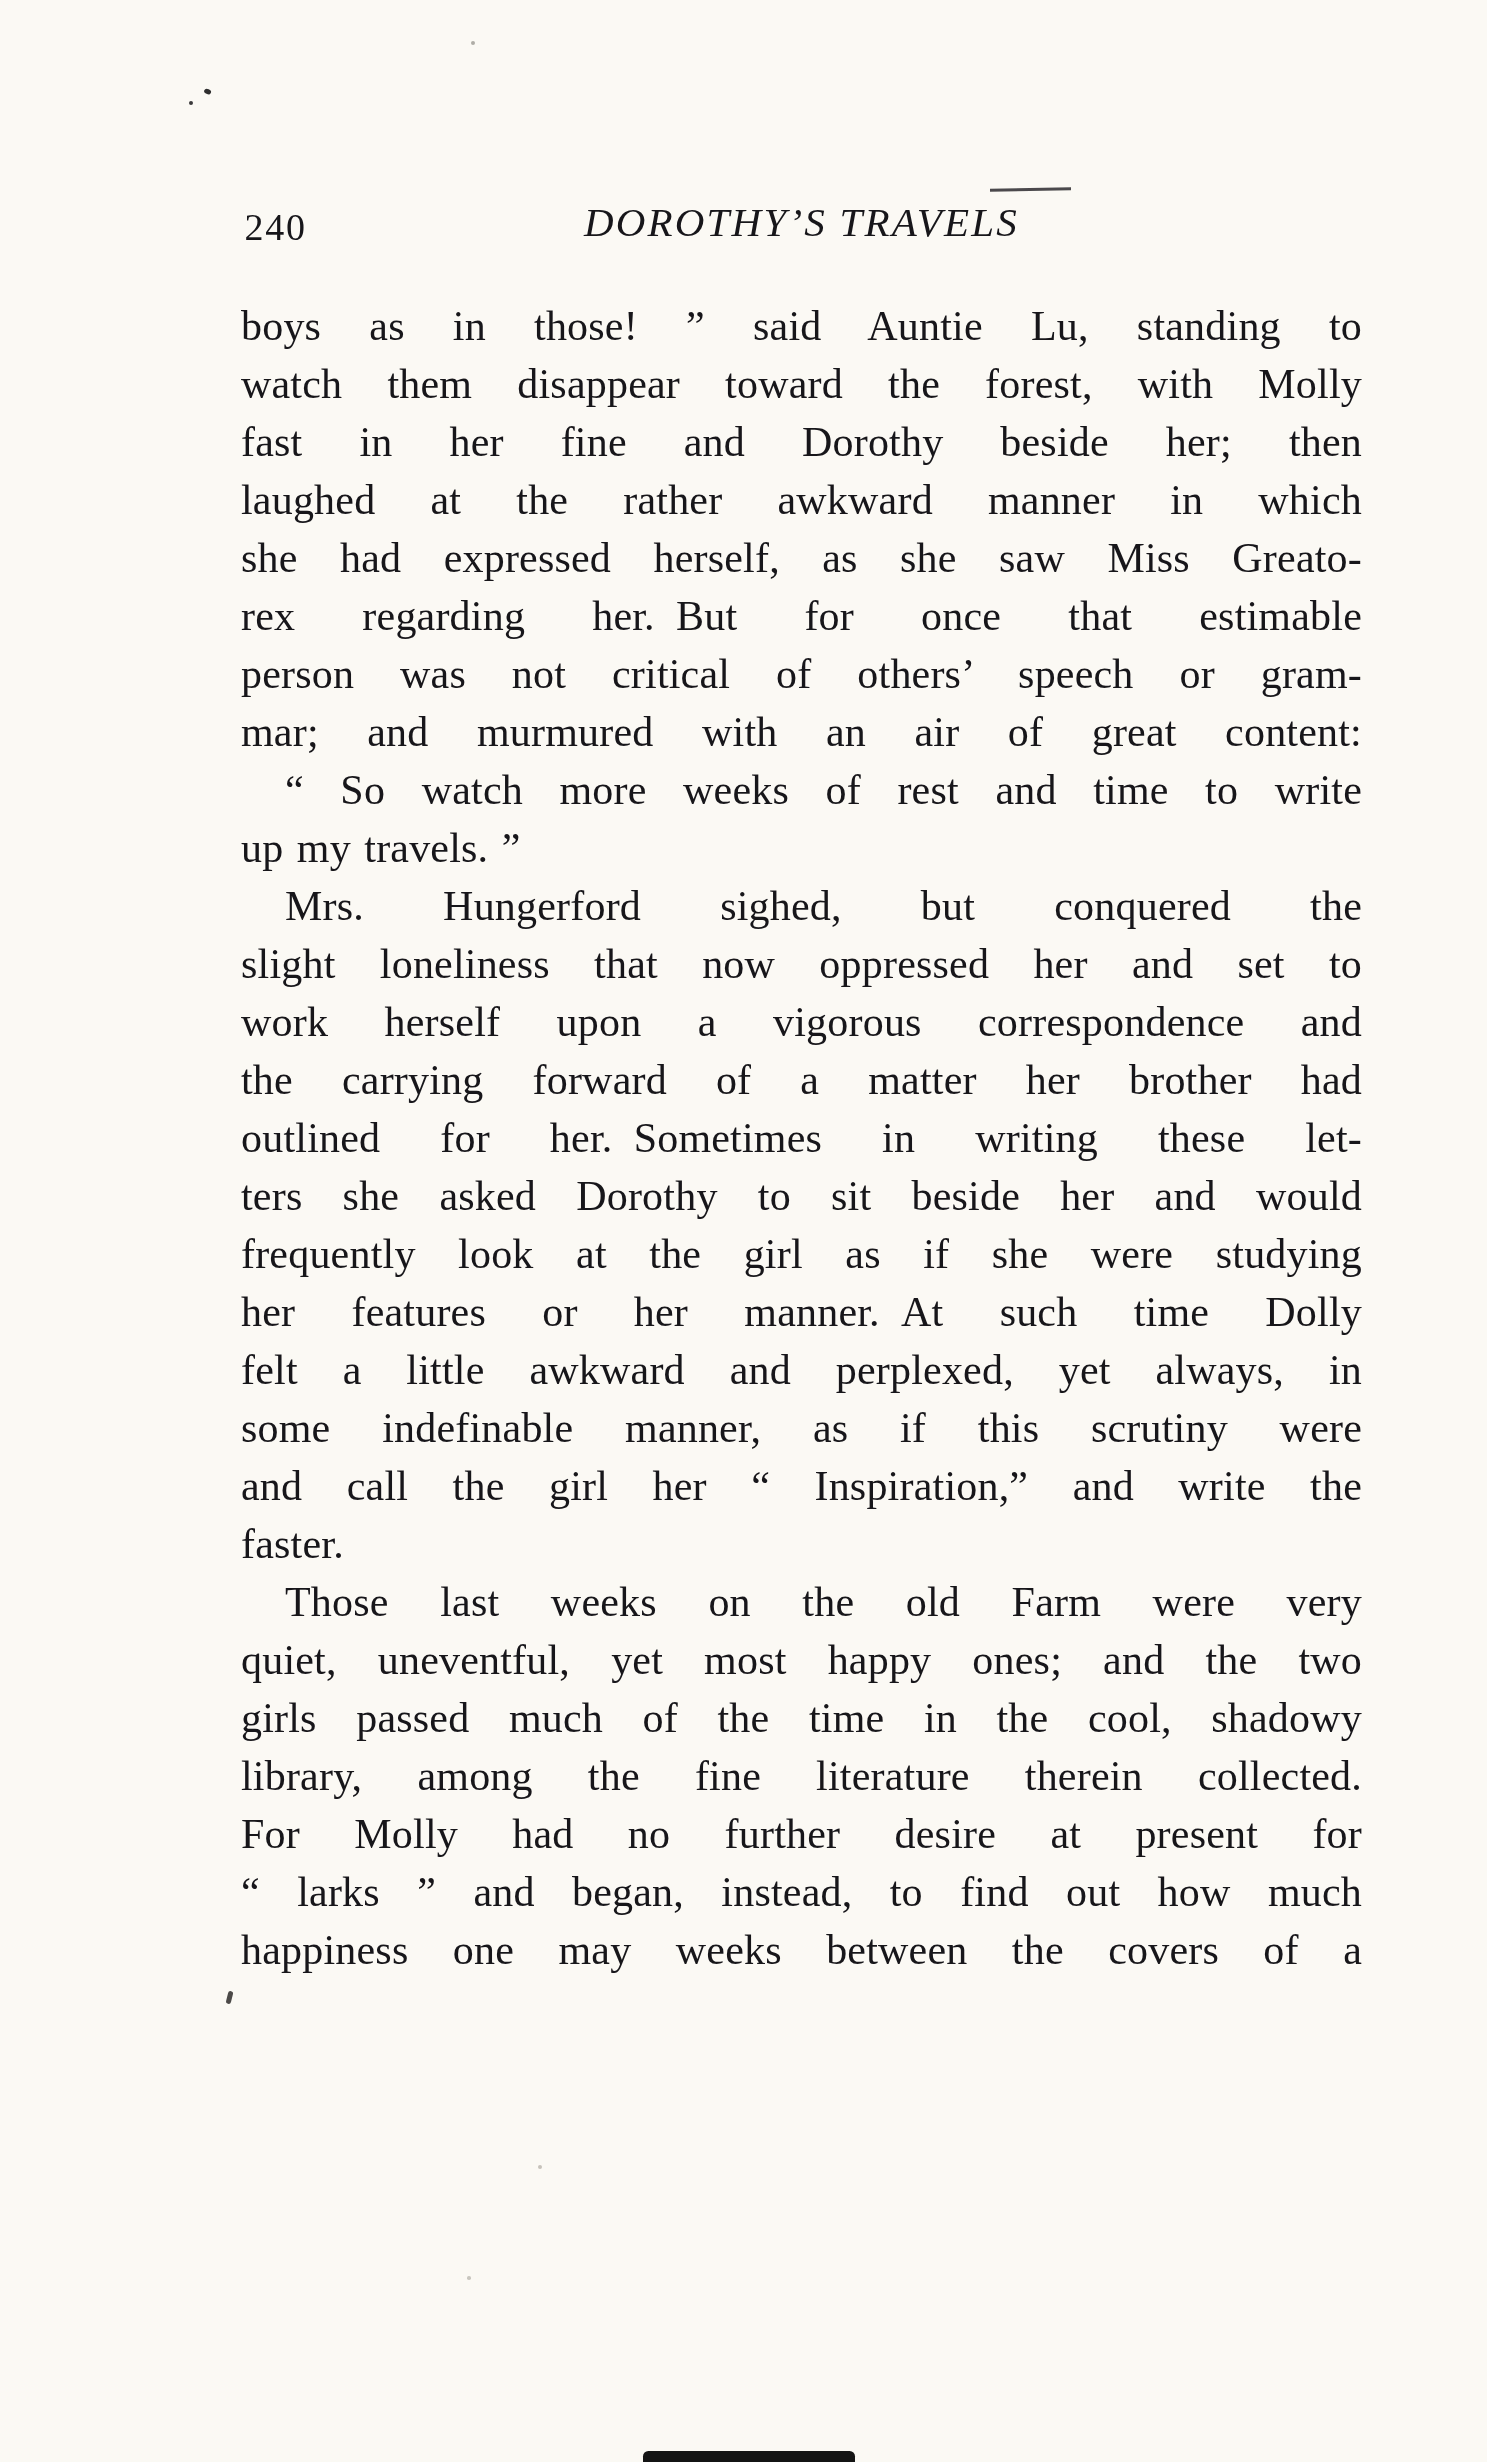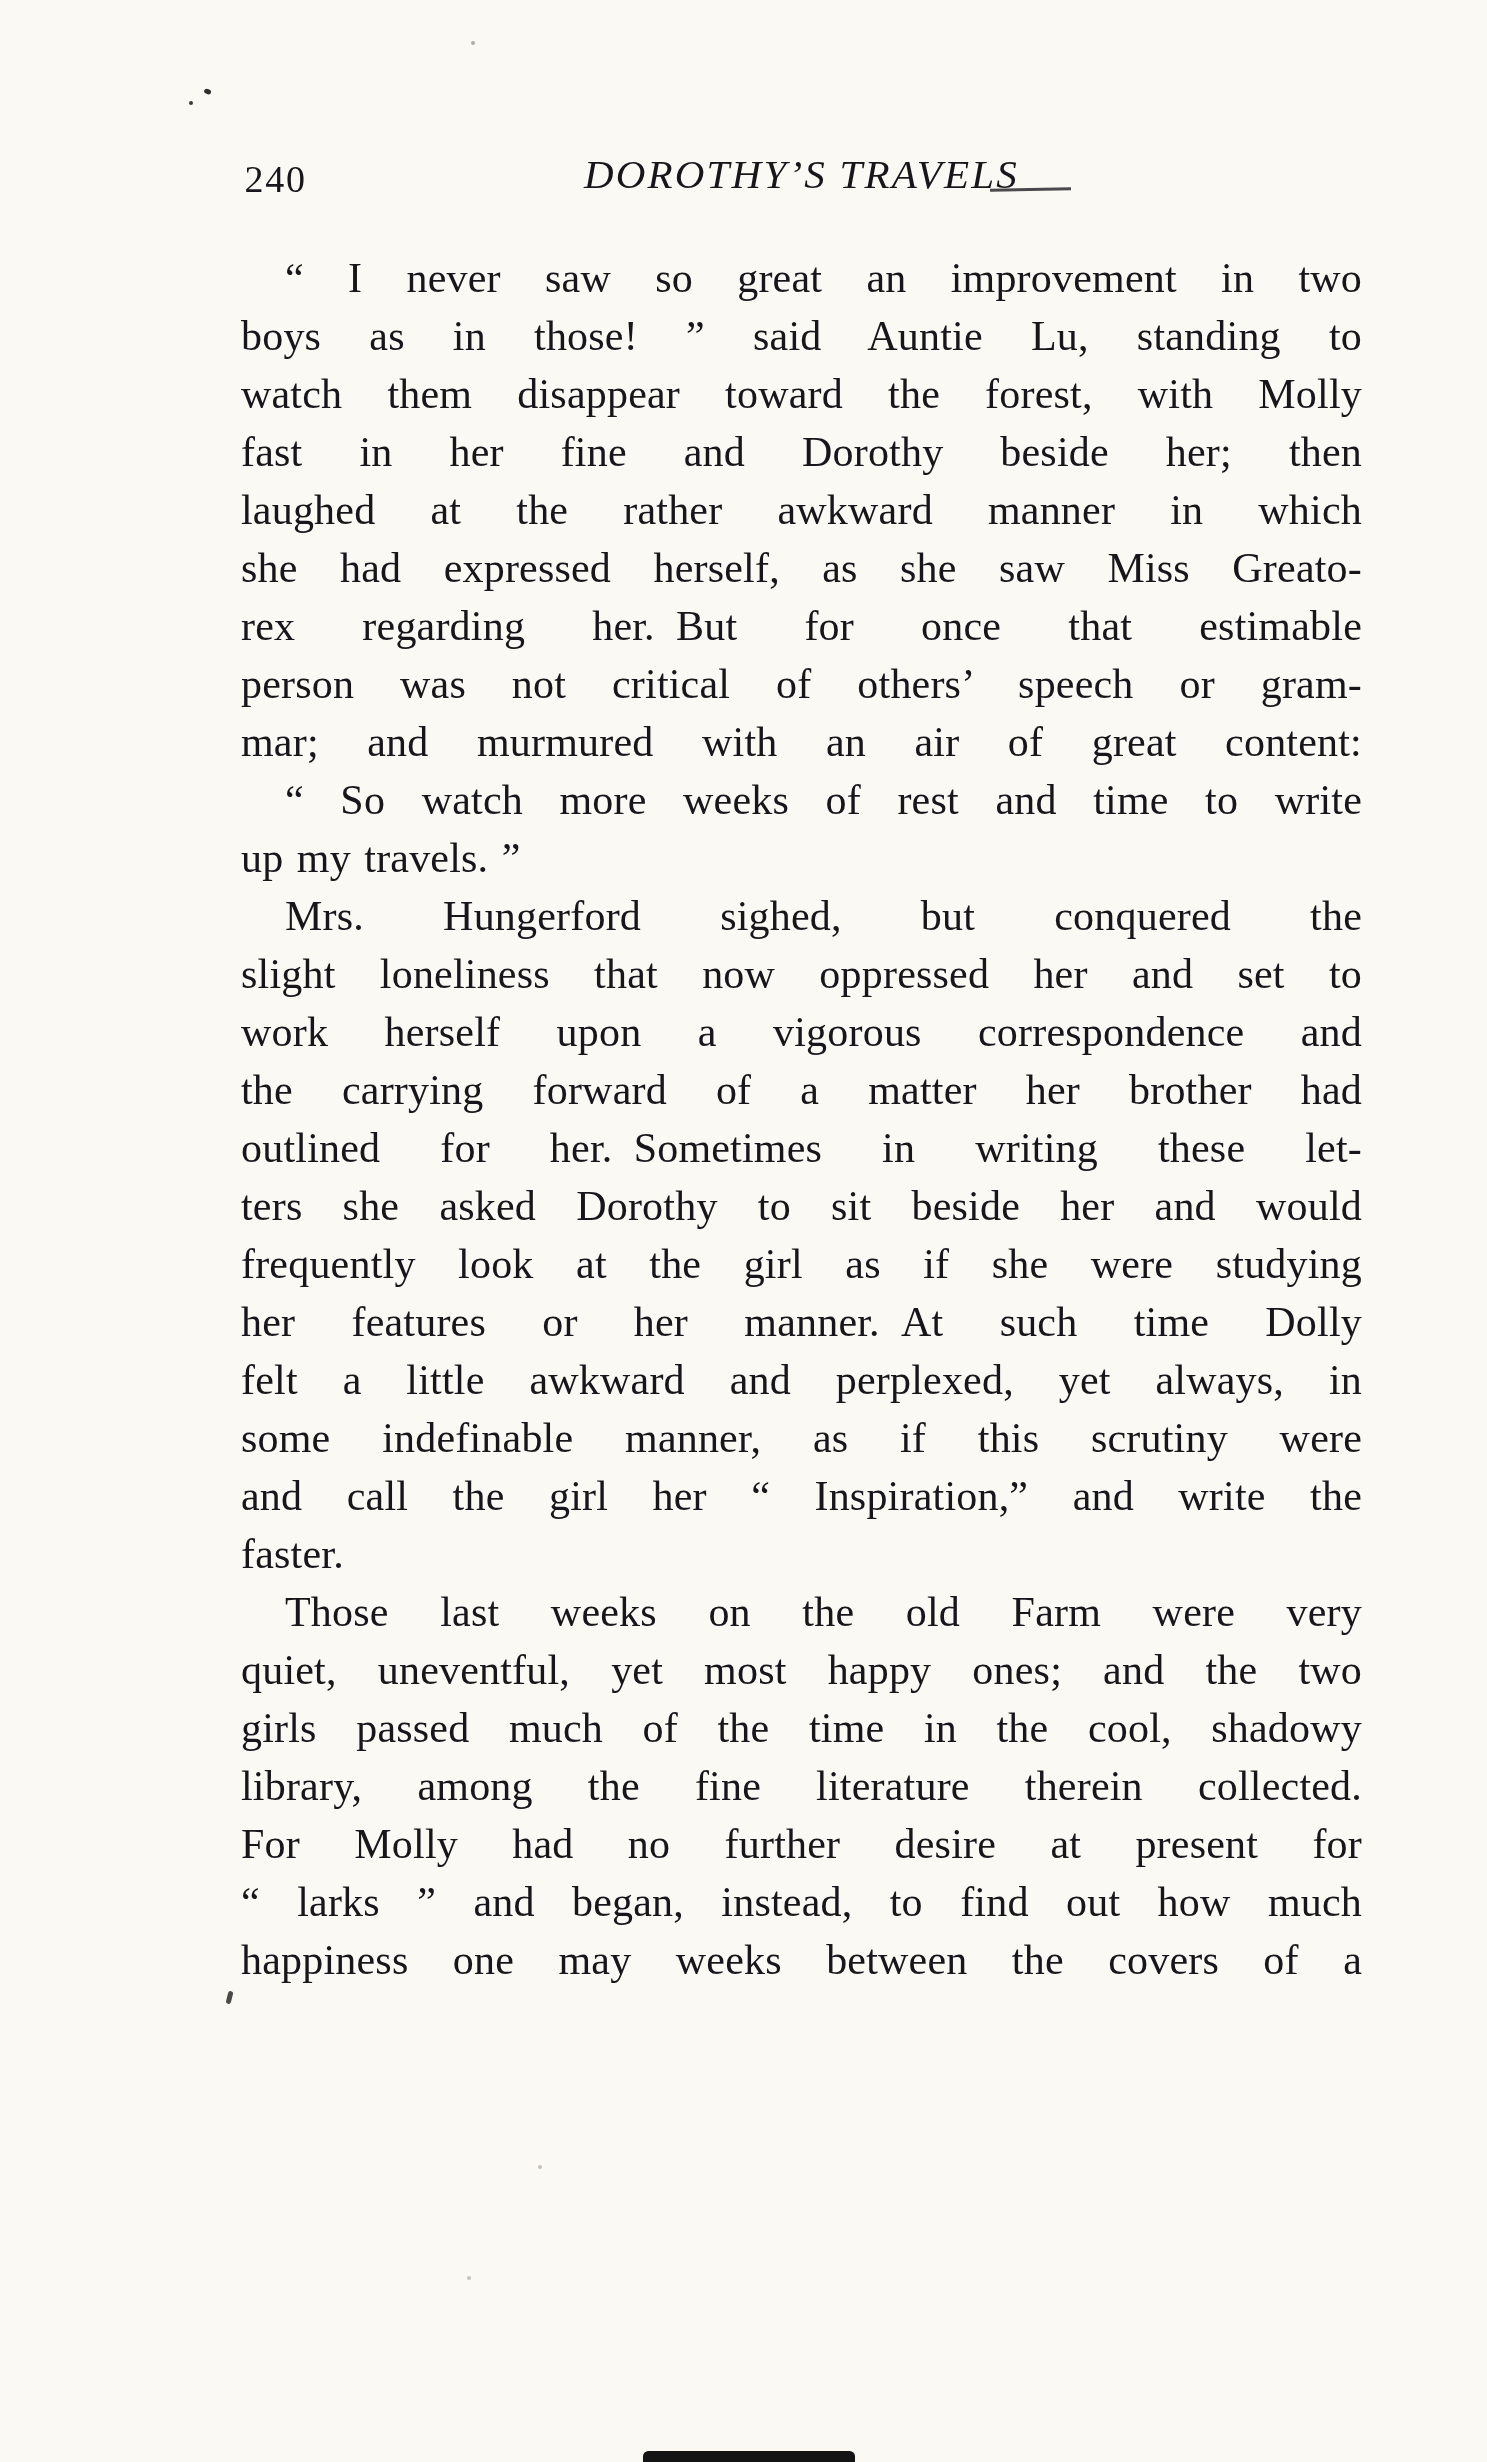--- a/index.html
+++ b/index.html
@@ -34,20 +34,21 @@
     font-size: 38px;
     letter-spacing: 1.8px;
   }
   .title {
     display: block;
     text-align: center;
     font-style: italic;
     font-size: 41px;
     letter-spacing: 2.2px;
     white-space: nowrap;
+    margin-top: 48px;
   }
   .title-stroke {
     position: absolute;
     left: 990px;
     top: 188px;
     width: 81px;
     height: 2.7px;
     background: #2b2a2e;
     transform: rotate(-1deg);
     opacity: 0.85;
@@ -87,21 +88,20 @@
 
 <div class="scan">
 
   <div class="text-col">
     <header class="running-head">
       <span class="pagenum">240</span>
       <span class="title">DOROTHY’S TRAVELS</span>
     </header>
     <main>
         <div class="paragraph">
-          <div class="line first">“ I never saw so great an improvement in two</div>
           <div class="line">boys as in those! ” said Auntie Lu, standing to</div>
           <div class="line">watch them disappear toward the forest, with Molly</div>
           <div class="line">fast in her fine and Dorothy beside her; then</div>
           <div class="line">laughed at the rather awkward manner in which</div>
           <div class="line">she had expressed herself, as she saw Miss Greato-</div>
           <div class="line">rex regarding her. But for once that estimable</div>
           <div class="line">person was not critical of others’ speech or gram-</div>
           <div class="line">mar; and murmured with an air of great content:</div>
         </div>
         <div class="paragraph">

